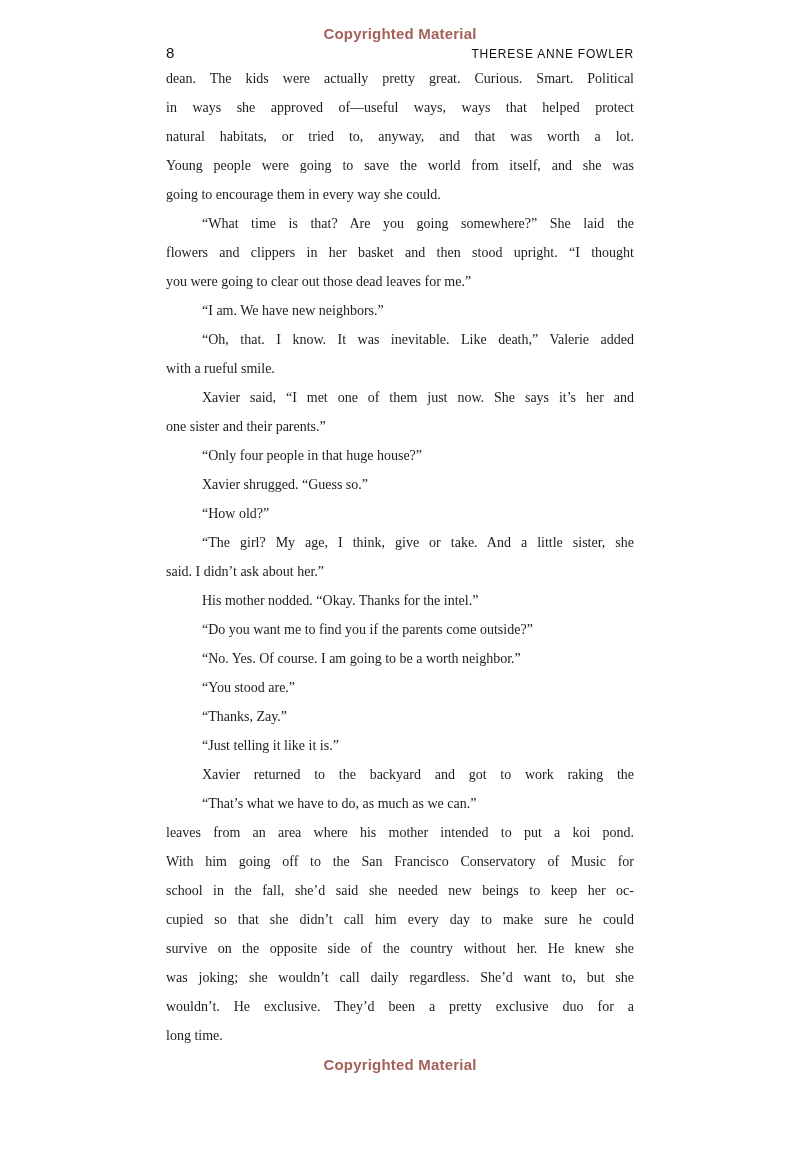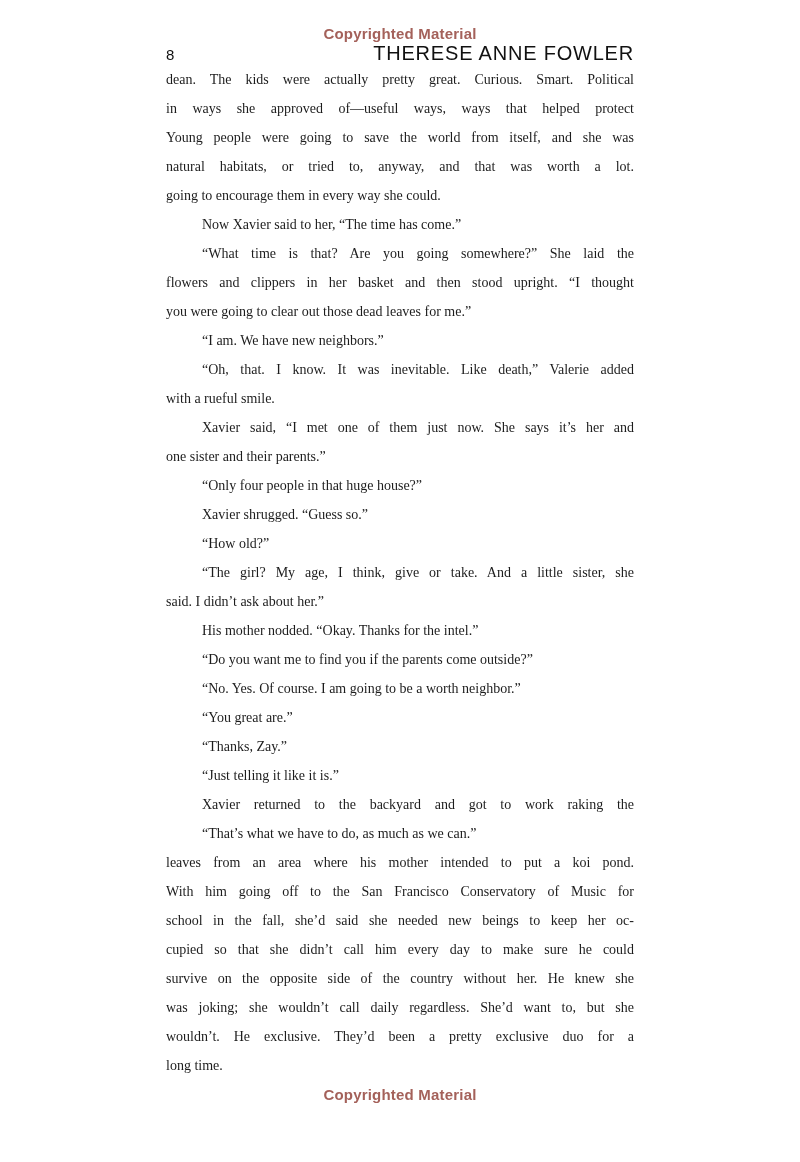--- a/index.html
+++ b/index.html
@@ -32,21 +32,21 @@
     padding: 0 104px;
     font-family: "Liberation Sans", sans-serif;
     color: #111111;
     line-height: 20px;
   }
   .page-number {
     font-size: 15px;
     font-weight: 400;
   }
   .running-author {
-    font-size: 20px;
+    font-size: 12px;
     font-weight: 400;
     letter-spacing: 0.8px;
   }
   .page-body {
     padding: 0 104px;
     font-size: 14px;
     line-height: 29px;
   }
   .line { text-align: left; }
   .line.just {
@@ -63,41 +63,40 @@
   <div class="copyright top">Copyrighted Material</div>
 
   <div class="page-header">
     <span class="page-number">8</span>
     <span class="running-author">THERESE ANNE FOWLER</span>
   </div>
 
   <div class="page-body">
       <div class="line just">dean. The kids were actually pretty great. Curious. Smart. Political</div>
       <div class="line just">in ways she approved of—useful ways, ways that helped protect</div>
+      <div class="line just">natural habitats, or tried to, anyway, and that was worth a lot.</div>
       <div class="line just">Young people were going to save the world from itself, and she was</div>
-      <div class="line just">natural habitats, or tried to, anyway, and that was worth a lot.</div>
       <div class="line">going to encourage them in every way she could.</div>
-      <div class="line indent">Now Xavier said to her, “The time has come.”</div>
       <div class="line just indent">“What time is that? Are you going somewhere?” She laid the</div>
       <div class="line just">flowers and clippers in her basket and then stood upright. “I thought</div>
       <div class="line">you were going to clear out those dead leaves for me.”</div>
       <div class="line indent">“I am. We have new neighbors.”</div>
       <div class="line just indent">“Oh, that. I know. It was inevitable. Like death,” Valerie added</div>
       <div class="line">with a rueful smile.</div>
       <div class="line just indent">Xavier said, “I met one of them just now. She says it’s her and</div>
       <div class="line">one sister and their parents.”</div>
       <div class="line indent">“Only four people in that huge house?”</div>
       <div class="line indent">Xavier shrugged. “Guess so.”</div>
       <div class="line indent">“How old?”</div>
       <div class="line just indent">“The girl? My age, I think, give or take. And a little sister, she</div>
       <div class="line">said. I didn’t ask about her.”</div>
       <div class="line indent">His mother nodded. “Okay. Thanks for the intel.”</div>
       <div class="line indent">“Do you want me to find you if the parents come outside?”</div>
       <div class="line indent">“No. Yes. Of course. I am going to be a worth neighbor.”</div>
-      <div class="line indent">“You great are.”</div>
+      <div class="line indent">“You stood are.”</div>
       <div class="line indent">“Thanks, Zay.”</div>
       <div class="line indent">“Just telling it like it is.”</div>
       <div class="line just indent">Xavier returned to the backyard and got to work raking the</div>
       <div class="line indent">“That’s what we have to do, as much as we can.”</div>
       <div class="line just">leaves from an area where his mother intended to put a koi pond.</div>
       <div class="line just">With him going off to the San Francisco Conservatory of Music for</div>
       <div class="line just">school in the fall, she’d said she needed new beings to keep her oc-</div>
       <div class="line just">cupied so that she didn’t call him every day to make sure he could</div>
       <div class="line just">survive on the opposite side of the country without her. He knew she</div>
       <div class="line just">was joking; she wouldn’t call daily regardless. She’d want to, but she</div>

